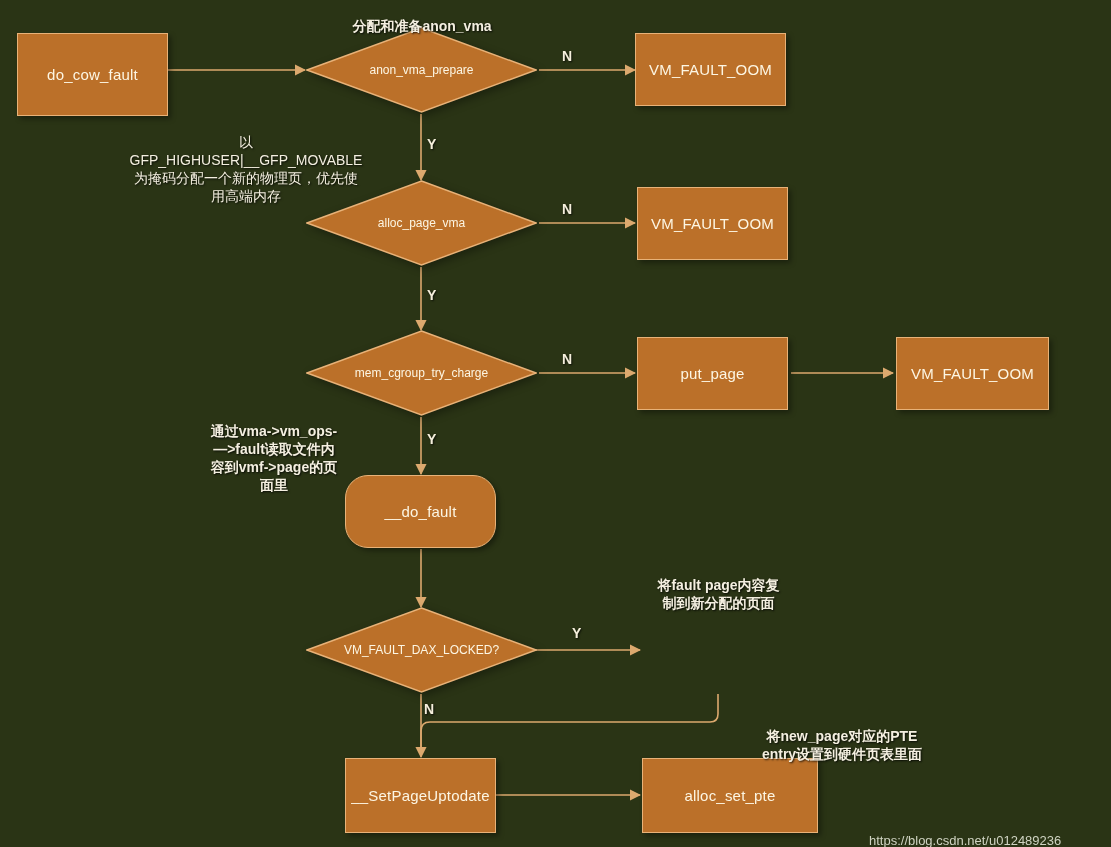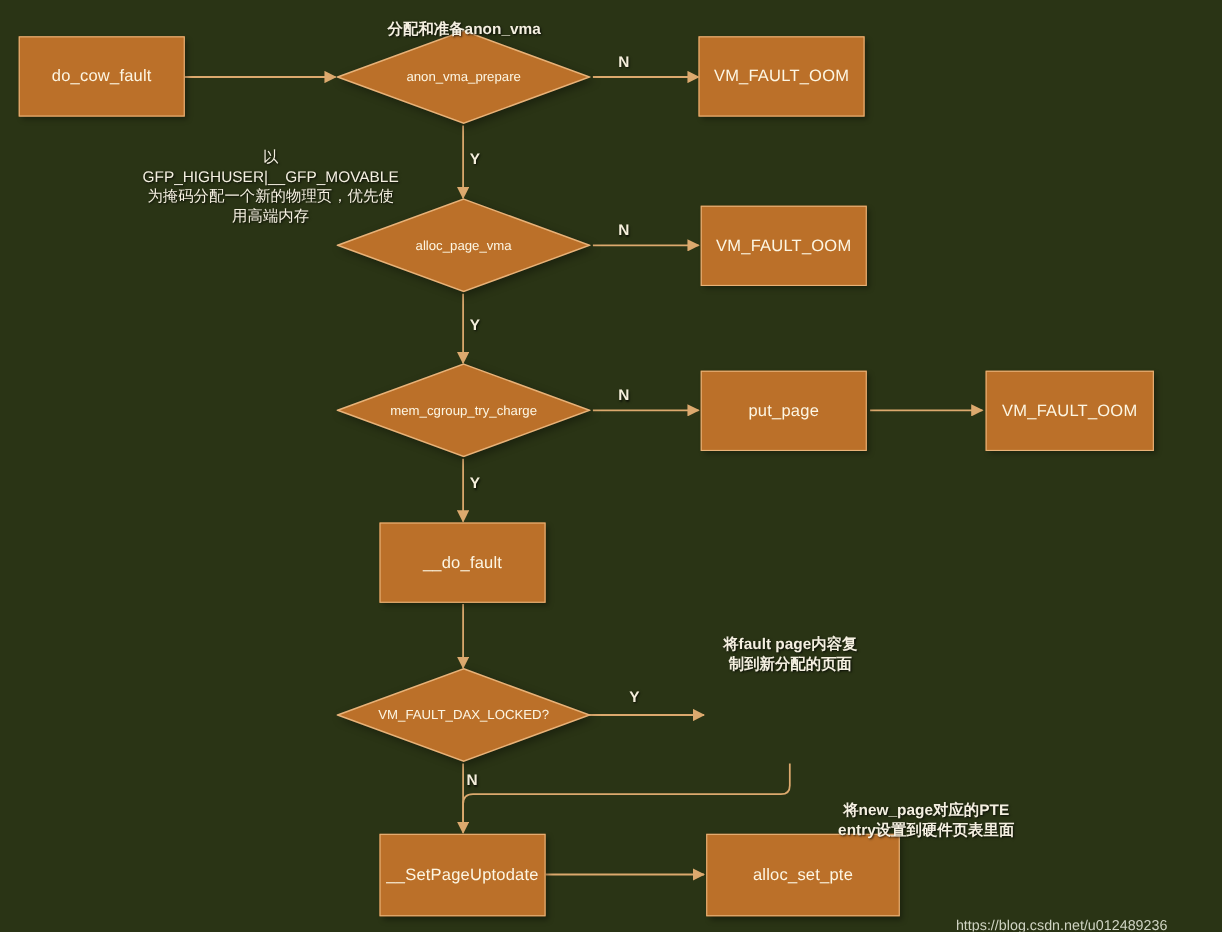--- a/index.html
+++ b/index.html
@@ -133,21 +133,21 @@
       <path d="M 533 650 L 640 650"></path>
 
       <path d="M 421 694 L 421 757"></path>
 
       <path d="M 496 795 L 640 795"></path>
     </g>
 
     <path d="M 718 694 L 718 714 Q 718 722 710 722 L 430 722 Q 421 722 421 731 L 421 747" fill="none" stroke="#dca96e" stroke-width="1.6"></path>
   </svg>
 
-  <div class="node box" style="left:17px; top:33px; width:151px; height:73px;">
+  <div class="node box" style="left:17px; top:33px; width:151px; height:83px;">
     <span>do_cow_fault</span>
   </div>
 
   <div class="diamond-wrap" style="left:306px; top:27px; width:231px; height:86px;">
     <svg width="231" height="86" viewBox="0 0 231 86" xmlns="http://www.w3.org/2000/svg">
       <polygon points="115.5,1 230,43 115.5,85 1,43" fill="#bb7029" stroke="#e8b278" stroke-width="1.4"></polygon>
     </svg>
     <div class="diamond-label">anon_vma_prepare</div>
   </div>
 
@@ -174,21 +174,21 @@
   </div>
 
   <div class="node box" style="left:637px; top:337px; width:151px; height:73px;">
     <span>put_page</span>
   </div>
 
   <div class="node box" style="left:896px; top:337px; width:153px; height:73px;">
     <span>VM_FAULT_OOM</span>
   </div>
 
-  <div class="node box" style="left:345px; top:475px; width:151px; height:73px;">
+  <div class="node box" style="left:345px; top:475px; width:151px; height:73px;border-radius:23px;">
     <span>__do_fault</span>
   </div>
 
   <div class="diamond-wrap" style="left:306px; top:607px; width:231px; height:86px;">
     <svg width="231" height="86" viewBox="0 0 231 86" xmlns="http://www.w3.org/2000/svg">
       <polygon points="115.5,1 230,43 115.5,85 1,43" fill="#bb7029" stroke="#e8b278" stroke-width="1.4"></polygon>
     </svg>
     <div class="diamond-label">VM_FAULT_DAX_LOCKED?</div>
   </div>
 
@@ -210,20 +210,24 @@
   <div class="edge-label" style="left:572px; top:625px;">Y</div>
   <div class="edge-label" style="left:424px; top:701px;">N</div>
 
   <div class="annot bold" style="left:316px; top:3px; width:212px;">分配和准备anon_vma</div>
 
   <div class="annot" style="left:95px; top:134px; width:302px; white-space:pre-line;">以
 GFP_HIGHUSER|__GFP_MOVABLE
 为掩码分配一个新的物理页，优先使
 用高端内存</div>
 
+  <div class="annot bold" style="left:198px; top:408px; width:152px; white-space:pre-line;">通过vma-&gt;vm_ops-
+—&gt;fault读取文件内
+容到vmf-&gt;page的页
+面里</div>
 
   <div class="annot bold" style="left:637px; top:562px; width:163px; white-space:pre-line;">将fault page内容复
 制到新分配的页面</div>
 
   <div class="annot bold" style="left:742px; top:713px; width:200px; white-space:pre-line;">将new_page对应的PTE
 entry设置到硬件页表里面</div>
 
   <div class="watermark" style="left:869px; top:817px;">https://blog.csdn.net/u012489236</div>
 
 </div>

